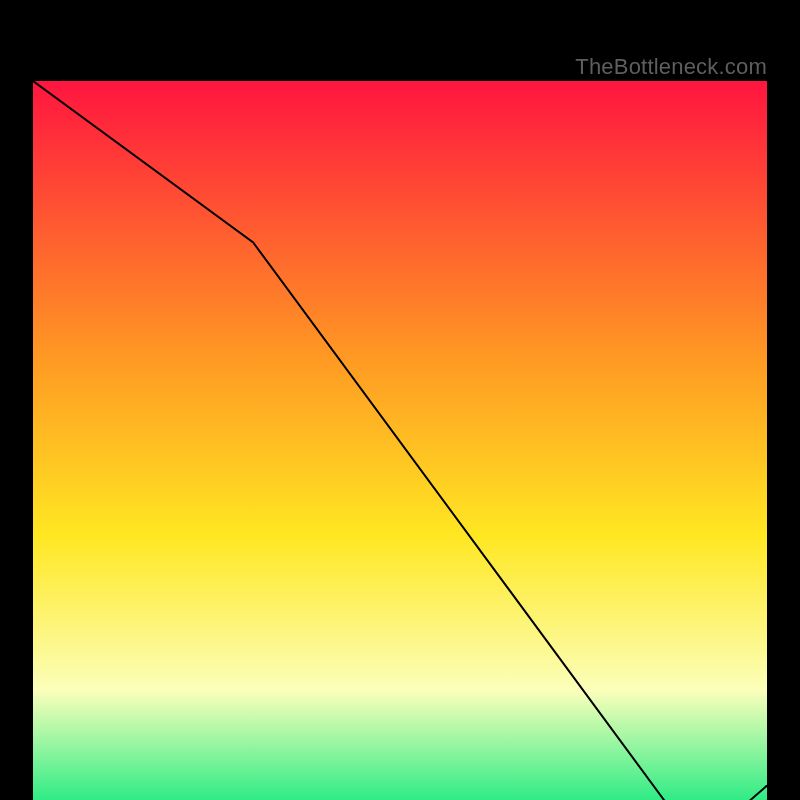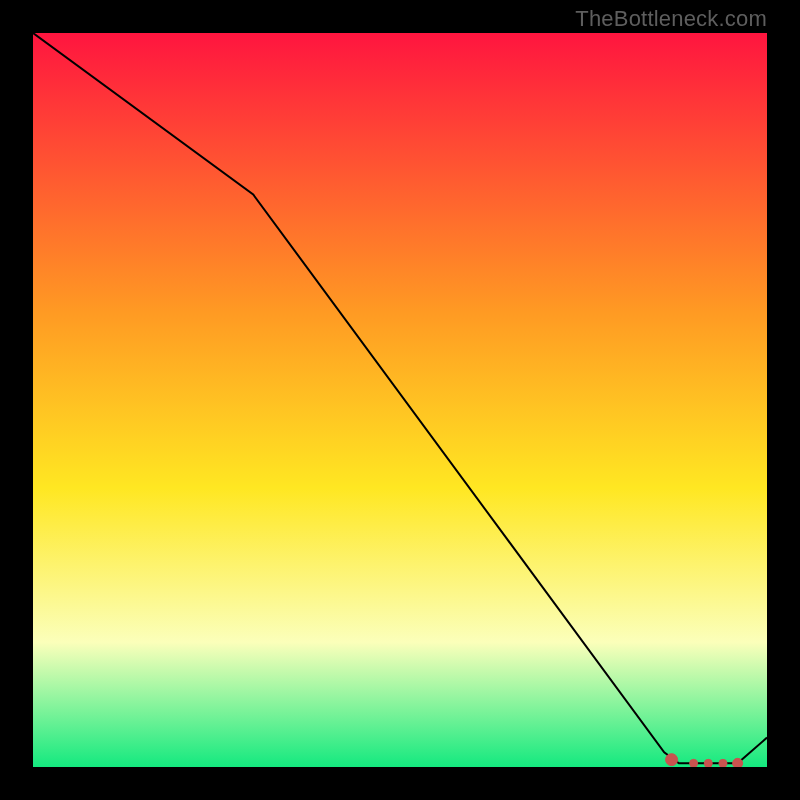--- a/index.html
+++ b/index.html
@@ -8,20 +8,21 @@
     width: 800px;
     height: 800px;
     overflow: hidden;
     background: #000;
     font-family: Arial, Helvetica, sans-serif;
   }
   .frame {
     position: absolute;
     inset: 0;
     background: #000;
+    margin-top: 48px;
   }
   .plot-area {
     position: absolute;
     left: 33px;
     top: 33px;
     width: 734px;
     height: 734px;
     overflow: hidden;
   }
   .watermark {

